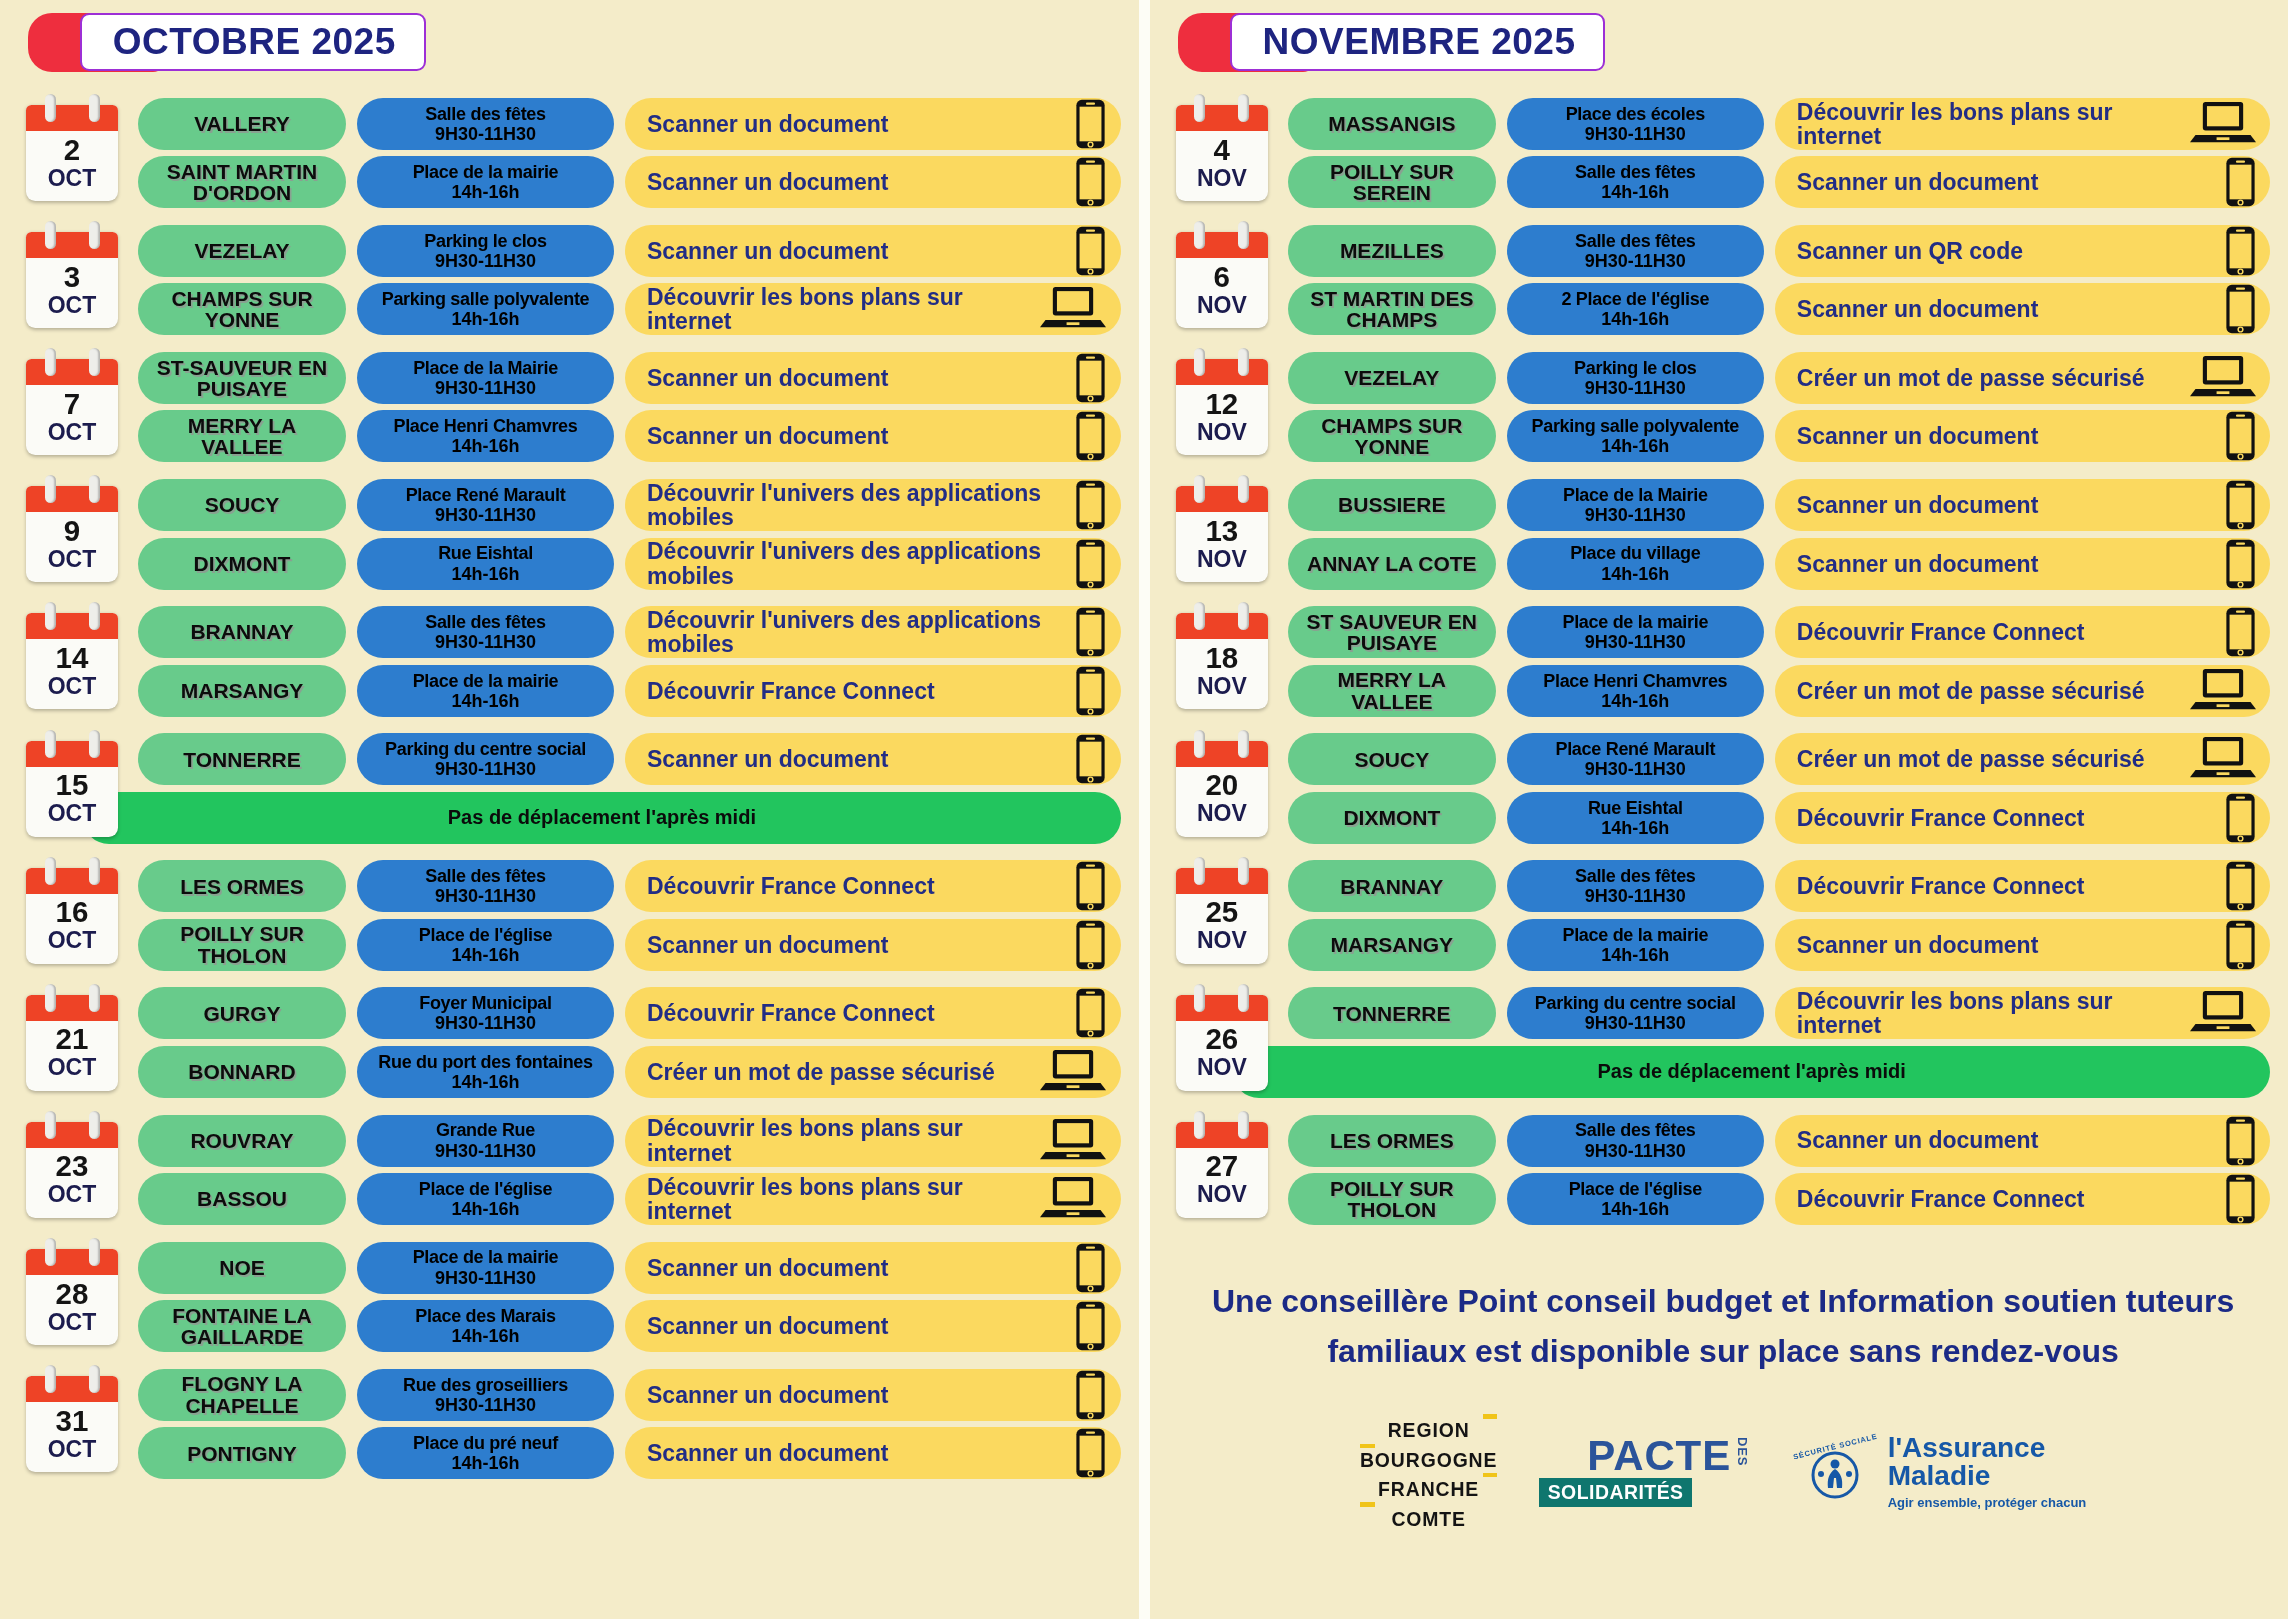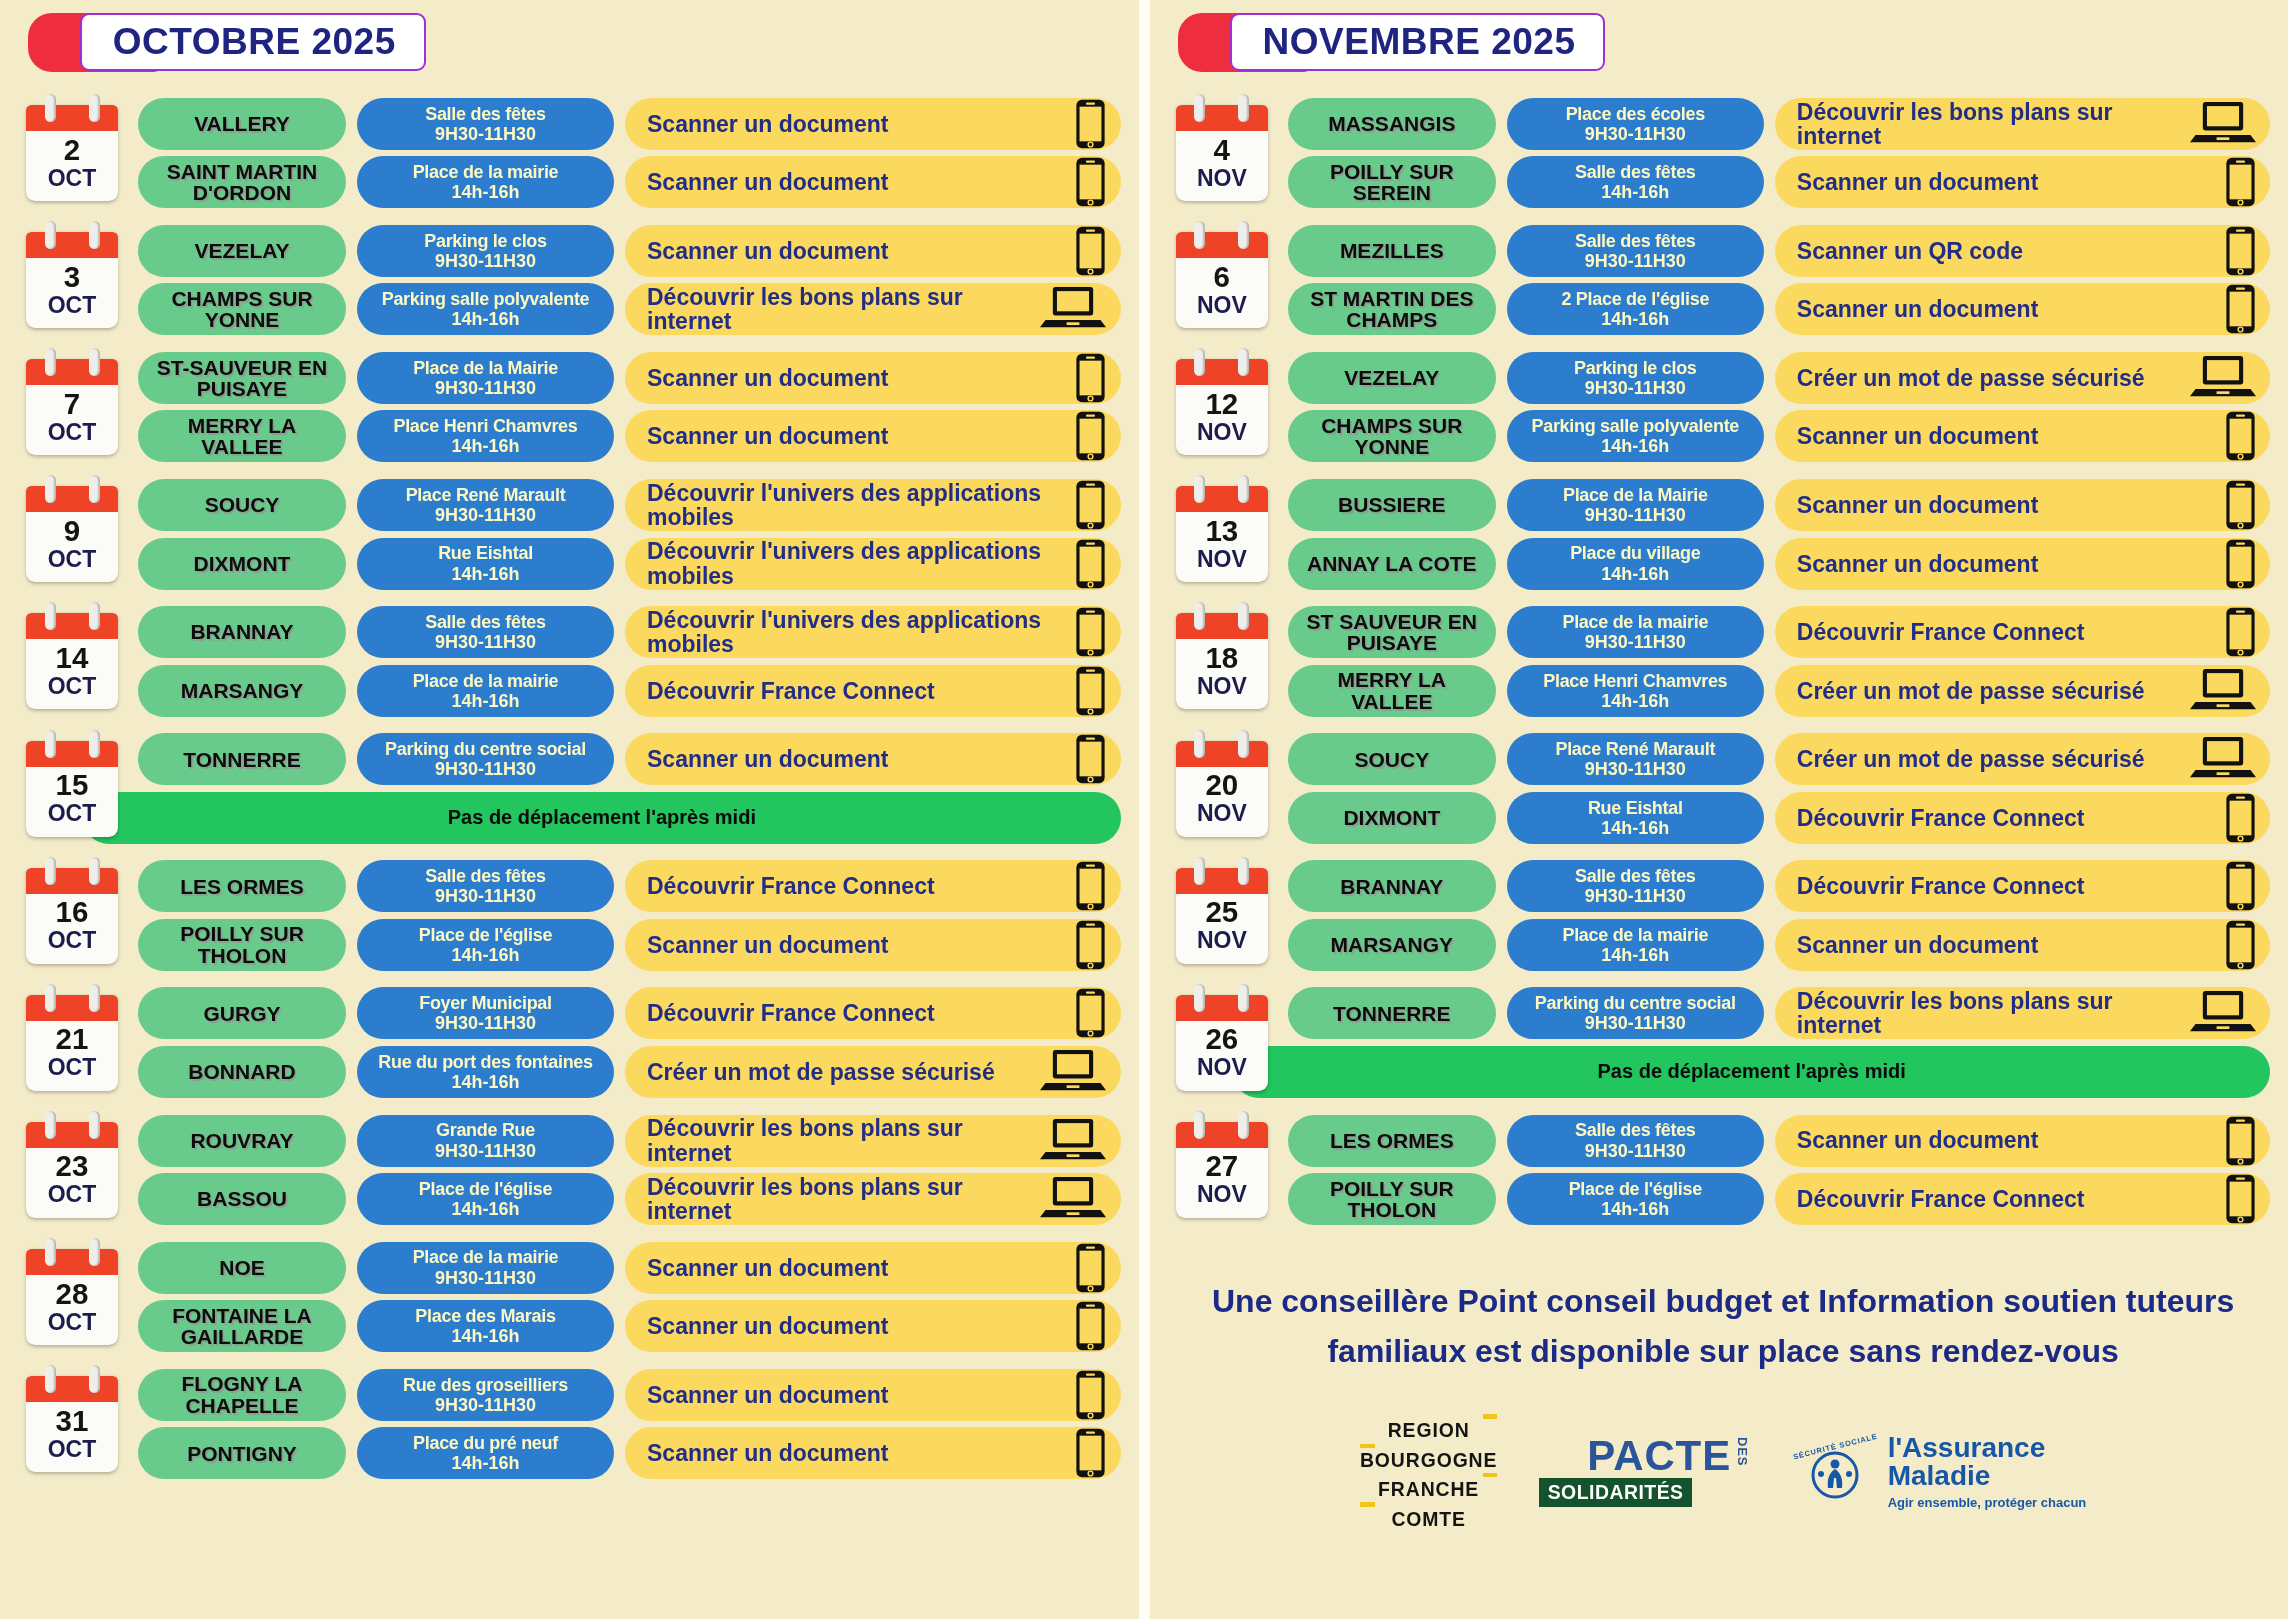--- a/index.html
+++ b/index.html
@@ -37,21 +37,21 @@
 
   .rows{ flex:1; display:flex; flex-direction:column; gap:6.5px; }
   .entry{ display:flex; gap:11px; height:52px; }
 
   .town{ width:208px; flex-shrink:0; background:#68cb8b; border-radius:26px;
     display:flex; align-items:center; justify-content:center; text-align:center;
     font-size:21px; font-weight:800; color:#0c0c0c; line-height:1.02; padding:0 9.2px; box-sizing:border-box;
     text-shadow:1.8px 1.8px 0 rgba(214,66,160,.30);}
   .venue{ width:257px; flex-shrink:0; background:#2d7dce; border-radius:26px;
     display:flex; flex-direction:column; align-items:center; justify-content:center;
-    color:#fef9c3; font-weight:800; line-height:1.12; box-sizing:border-box; padding:0 5.5px;}
+    color:#000000; font-weight:800; line-height:1.12; box-sizing:border-box; padding:0 5.5px;}
   .venue .vn{ font-size:18px; white-space:nowrap; letter-spacing:-0.3px;}
   .venue .vt{ font-size:18px;}
   .activity{ flex:1; background:#fbd95f; border-radius:26px; display:flex; align-items:center;
     padding:0 14.8px 0 22px; box-sizing:border-box; color:#222d85;}
   .activity .al{ font-size:23px; font-weight:800; line-height:1.05; max-width:397px;}
   .activity .icon{ margin-left:auto; flex-shrink:0; display:flex; align-items:center;}
 
   .banner{ height:52px; background:#22c55e; border-radius:26px;
     margin-left:-55px; width:calc(100% + 55px); box-sizing:border-box;
     display:flex; align-items:center; justify-content:center;
@@ -64,21 +64,21 @@
 
   .logo-region{ display:flex; flex-direction:column; align-items:center; line-height:1.0;}
   .rg-word{ font-size:19.4px; font-weight:800; color:#141414; letter-spacing:0.9px; margin:1.8px 0;}
   .rg-dash{ width:14.8px; height:4.6px; background:#f0c419; margin:0.9px 0;}
   .rg-dash.left{ align-self:flex-start;} .rg-dash.right{ align-self:flex-end;}
 
   .logo-pacte{ display:flex; flex-direction:column;}
   .pacte-row{ display:flex; align-items:flex-start;margin-left:48px;}
   .pacte-word{ font-size:42px; font-weight:800; color:#2b549a; letter-spacing:0.9px; line-height:.9;}
   .pacte-des{ writing-mode:vertical-rl; font-size:13px; font-weight:800; color:#2b549a; margin-left:3.7px; letter-spacing:0.9px;}
-  .pacte-sol{ background:#14532d; color:#fff; font-size:19.4px; font-weight:800; padding:2.8px 8.3px; margin-top:3.7px; width:fit-content; letter-spacing:0.5px;}
+  .pacte-sol{ background:#0f766e; color:#fff; font-size:19.4px; font-weight:800; padding:2.8px 8.3px; margin-top:3.7px; width:fit-content; letter-spacing:0.5px;}
 
   .logo-prefet{ display:flex; flex-direction:column; line-height:1.0;}
   .flag{ display:flex; width:42px; height:26px; border:0.9px solid #999; box-sizing:border-box; margin-bottom:7.4px;}
   .flag span{ flex:1;} .flag .b{ background:#002395;} .flag .w{ background:#fff;} .flag .r{ background:#ED2939;}
   .pf-line{ font-size:17.5px; font-weight:800; color:#141414; line-height:1.18;}
   .pf-motto{ font-family:"Liberation Serif","DejaVu Serif",serif; font-style:italic; font-size:12px; color:#222; margin-top:7.4px; line-height:1.3;}
 
   .logo-assurance{ display:flex; align-items:center; gap:9.2px;}
   .am-circle{ position:relative; display:flex; flex-direction:column; align-items:center;}
   .am-ring-text{ font-size:7.4px; font-weight:700; color:#1658a7; letter-spacing:0.9px; transform:rotate(-14deg); margin-bottom:-3.7px;}

